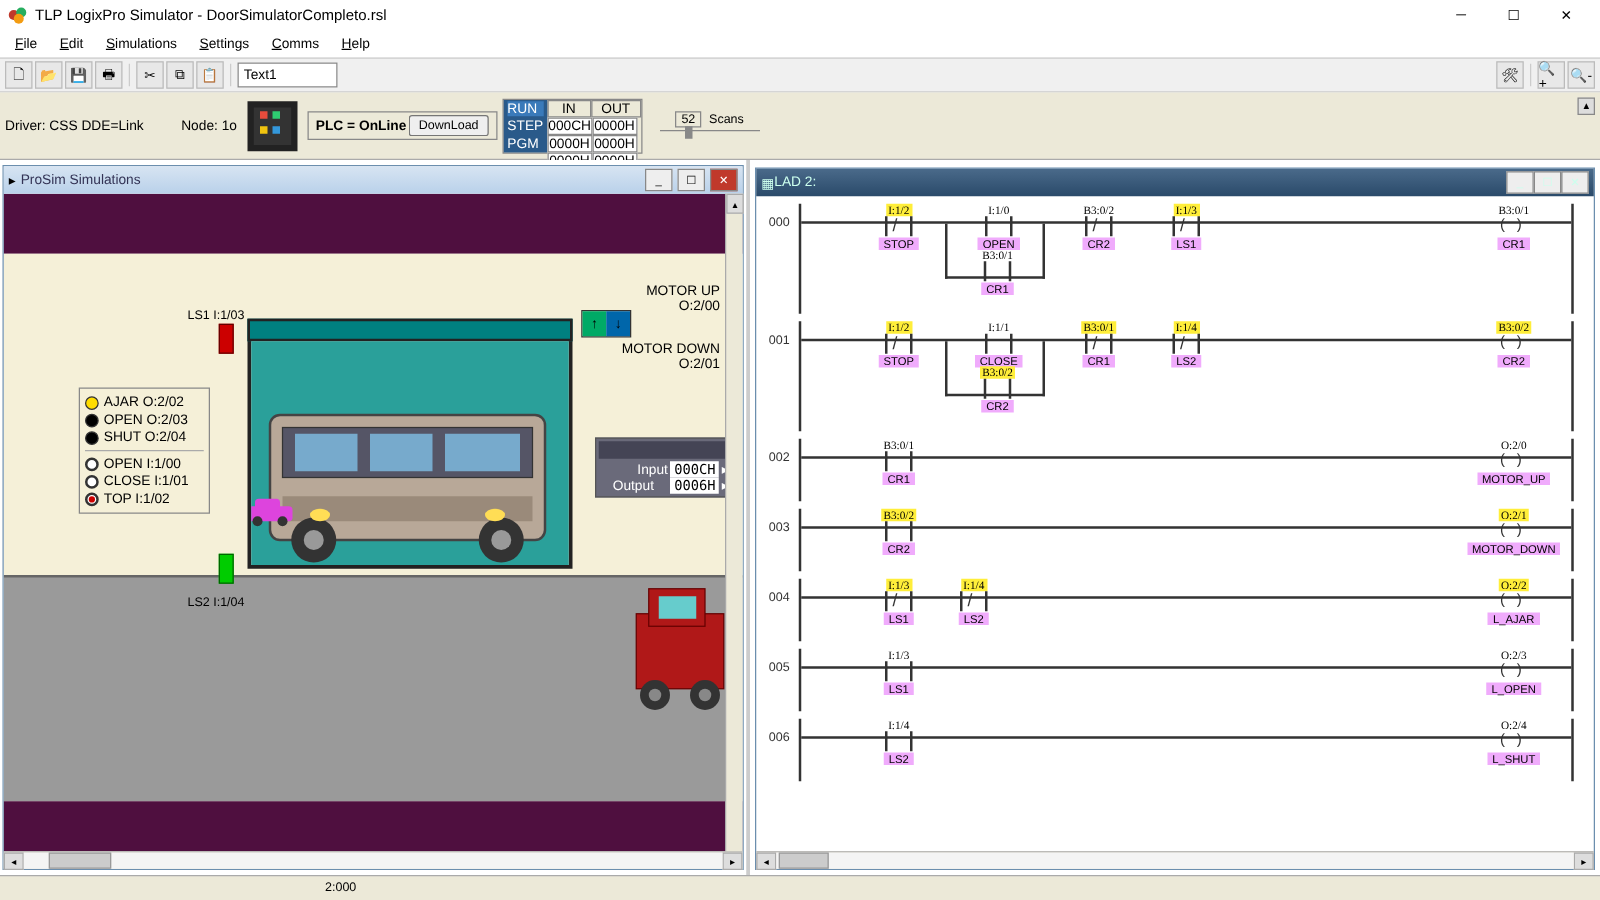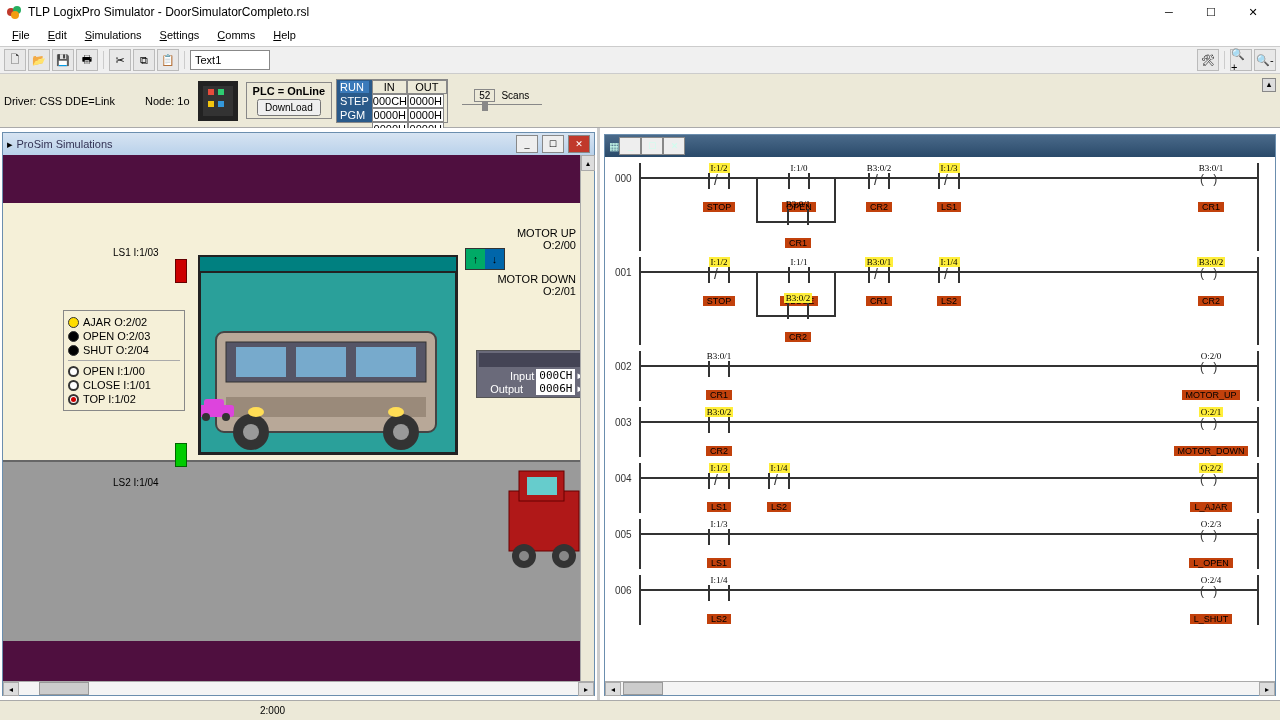--- a/index.html
+++ b/index.html
@@ -11,21 +11,21 @@
 .win-btn { width: 42px; height: 24px; display: flex; align-items: center; justify-content: center; cursor: pointer; }
 .menubar { height: 22px; background: #fff; display: flex; align-items: center; padding: 0 4px; gap: 2px; }
 .menu-item { padding: 2px 8px; cursor: pointer; }
 .toolbar { height: 28px; background: #f0f0f0; border-top: 1px solid #ccc; border-bottom: 1px solid #ccc; display: flex; align-items: center; padding: 0 4px; gap: 2px; }
 .tb-btn { width: 22px; height: 22px; border: 1px solid #bbb; background: #e8e8e8; display: flex; align-items: center; justify-content: center; cursor: pointer; }
 .tb-sep { width: 1px; height: 18px; background: #ccc; margin: 0 3px; }
 .tb-input { height: 20px; width: 80px; border: 1px solid #888; padding: 0 4px; }
 .status-strip { height: 54px; background: #ece9d8; border-bottom: 1px solid #aaa; display: flex; align-items: center; padding: 2px 4px; gap: 4px; position: relative; }
 .drop { height: 20px; border: 1px solid #888; background: #fff; padding: 0 16px 0 4px; position: relative; min-width: 90px; display: flex; align-items: center; }
 .drop::after { content: '▾'; position: absolute; right: 2px; font-size: 9px; }
-.plc-box { border: 1px solid #888; background: #ece9d8; padding: 2px 6px; display: flex; flex-direction: column; align-items: center; gap: 2px; }
+.plc-box { border: 1px solid #888; background: #ece9d8; padding: 2px 6px; display: flex; align-items: center; gap: 2px; }
 .small { font-size: 10px; }
 .workspace { display: flex; height: calc(720px - 24px - 22px - 28px - 54px - 20px); }
 .left-pane { width: 600px; position: relative; background: #fff; border-right: 3px solid #ccc; }
 .right-pane { flex: 1; position: relative; background: #fff; overflow: hidden; }
 .window { position: absolute; border: 1px solid #6b8eae; background: #fff; }
 .window-title { height: 22px; background: linear-gradient(#d7e4f2,#b9d1ea); display: flex; align-items: center; padding: 0 4px; gap: 4px; }
 .window-title .t { flex: 1; font-size: 11px; color: #335; }
 .wc { width: 22px; height: 18px; border: 1px solid #888; background: #eee; display: flex; align-items: center; justify-content: center; font-size: 9px; cursor: pointer; }
 .wc.red { background: #c0392b; color: #fff; }
 .sim-canvas { position: absolute; top: 22px; left: 0; right: 0; bottom: 14px; overflow: hidden; }
@@ -36,45 +36,45 @@
 .door-opening { position: absolute; top: 15px; left: 0; right: 0; bottom: 0; background: #2aa09a; overflow: hidden; }
 .bus { position: absolute; bottom: 0; left: 5px; width: 240px; height: 140px; }
 .ground { position: absolute; left: 0; right: 0; bottom: 0; height: 180px; background: #9a9a9a; }
 .ground-line { position: absolute; top: -1px; left: 0; right: 0; height: 2px; background: #666; }
 .red-truck { position: absolute; right: 5px; bottom: 70px; width: 90px; height: 110px; }
 .sim-bg-bot { position: absolute; bottom: 0; left: 0; right: 0; height: 40px; background: #4f0f3f; }
 .scroll-h { position: absolute; bottom: 0; left: 0; right: 0; height: 14px; background: #ece9d8; border-top: 1px solid #aaa; display: flex; }
 .scroll-btn { width: 16px; height: 14px; background: #ddd; border: 1px solid #aaa; font-size: 8px; display: flex; align-items: center; justify-content: center; }
 .scroll-track { flex: 1; background: #f4f4f4; position: relative; }
 .scroll-thumb { position: absolute; top: 0; bottom: 0; left: 20px; width: 50px; background: #ccc; border: 1px solid #999; }
-.panel-box { position: absolute; left: 60px; top: 155px; width: 122px; background: #f5f0d8; border: 1px solid #888; padding: 4px; }
+.panel-box { position: absolute; left: 60px; top: 155px; width: 105px; background: #f5f0d8; border: 1px solid #888; padding: 4px; }
 .panel-row { display: flex; align-items: center; gap: 4px; font-size: 10px; padding: 1px 0; }
 .led { width: 11px; height: 11px; border-radius: 50%; border: 1px solid #333; }
 .led.yellow { background: #ffdd00; }
 .led.black { background: #000; }
 .led.ring { background: #fff; border: 2px solid #333; position: relative; }
 .led.ring.red::after { content: ''; position: absolute; inset: 1px; border-radius: 50%; background: #c00; }
 .divider { border-top: 1px solid #aaa; margin: 3px 0; }
 .motor-lbl { position: absolute; font-size: 10px; text-align: right; }
-.ls-lbl { position: absolute; font-size: 10px; }
+.ls-lbl { position: absolute; font-size: 10px; margin-left: 37px; }
 .lad-title { height: 22px; background: linear-gradient(#4a6a8a,#2a4a6a); color: #cfe; display: flex; align-items: center; padding: 0 4px; }
 .lad-title .t { flex: 1; }
 .lad-body { position: absolute; top: 22px; left: 0; right: 0; bottom: 16px; overflow: auto; padding: 6px 10px; }
 .rung { position: relative; height: 50px; border-left: 2px solid #333; border-right: 2px solid #333; margin-left: 24px; margin-right: 6px; margin-bottom: 6px; }
 .rung.tall { height: 88px; }
 .rung-num { position: absolute; left: -26px; top: 10px; font-size: 10px; color: #333; }
 .rail { position: absolute; top: 14px; left: 0; right: 0; height: 2px; background: #333; }
 .el { position: absolute; top: 0; display: flex; flex-direction: column; align-items: center; width: 56px; }
 .addr { font-size: 9px; padding: 0 2px; font-family: Liberation Serif, serif; }
 .addr.hi { background: #ffee3a; }
 .sym { width: 30px; height: 16px; position: relative; }
 .sym.xio::before, .sym.xic::before { content: ''; position: absolute; left: 4px; right: 4px; top: 0; bottom: 0; border-left: 2px solid #333; border-right: 2px solid #333; }
 .sym.xio::after { content: '/'; position: absolute; left: 10px; top: -1px; font-size: 14px; color: #333; }
 .sym.ote::before { content: '( )'; position: absolute; left: 4px; top: -1px; font-size: 12px; letter-spacing: 3px; color: #333; }
-.lbl { font-size: 9px; background: #c2410c; padding: 0 4px; margin-top: 13px; text-align: center; }
+.lbl { font-size: 9px; background: #f0abfc; padding: 0 4px; margin-top: 1px; text-align: center; }
 .branch { position: absolute; border-left: 2px solid #333; border-right: 2px solid #333; border-bottom: 2px solid #333; }
 .statbar { height: 20px; background: #ece9d8; border-top: 1px solid #aaa; display: flex; align-items: center; }
 .tab { padding: 1px 8px; border: 1px solid #aaa; background: #ddd; font-size: 10px; cursor: pointer; margin-right: -1px; }
 .tab.active { background: #fff; }
 .io-box { position: absolute; right: 8px; top: 195px; width: 110px; border: 1px solid #555; background: #6a6a7a; padding: 2px; color: #fff; font-size: 10px; }
 .io-row { display: flex; align-items: center; gap: 2px; }
 .io-val { background: #fff; color: #000; padding: 0 3px; font-family: monospace; }
 .motor-icon { position: absolute; top: 93px; left: 462px; width: 40px; height: 22px; border: 1px solid #333; display: flex; }
 .motor-icon div { flex: 1; display: flex; align-items: center; justify-content: center; }
 .ls-block { position: absolute; width: 12px; height: 24px; }
@@ -291,20 +291,21 @@
       <div style="position:absolute;right:0;top:22px;width:14px;bottom:14px;background:#ece9d8;border-left:1px solid #aaa">
         <div class="scroll-btn" style="height:16px;width:14px">▴</div>
       </div>
     </div>
   </div>
 
   <div class="right-pane">
     <div class="window" style="left:4px;top:6px;right:4px;bottom:4px">
       <div class="lad-title">
         <span>▦</span>
+        <span class="t">LAD 2:</span>
         <div class="wc">_</div>
         <div class="wc">☐</div>
         <div class="wc">✕</div>
       </div>
       <div class="lad-body" id="ladder">
           <div class="rung tall">
             <div class="rung-num">000</div>
             <div class="rail"></div>
             <div class="el" style="left: 50px;">
               <div class="addr hi">I:1/2</div>

